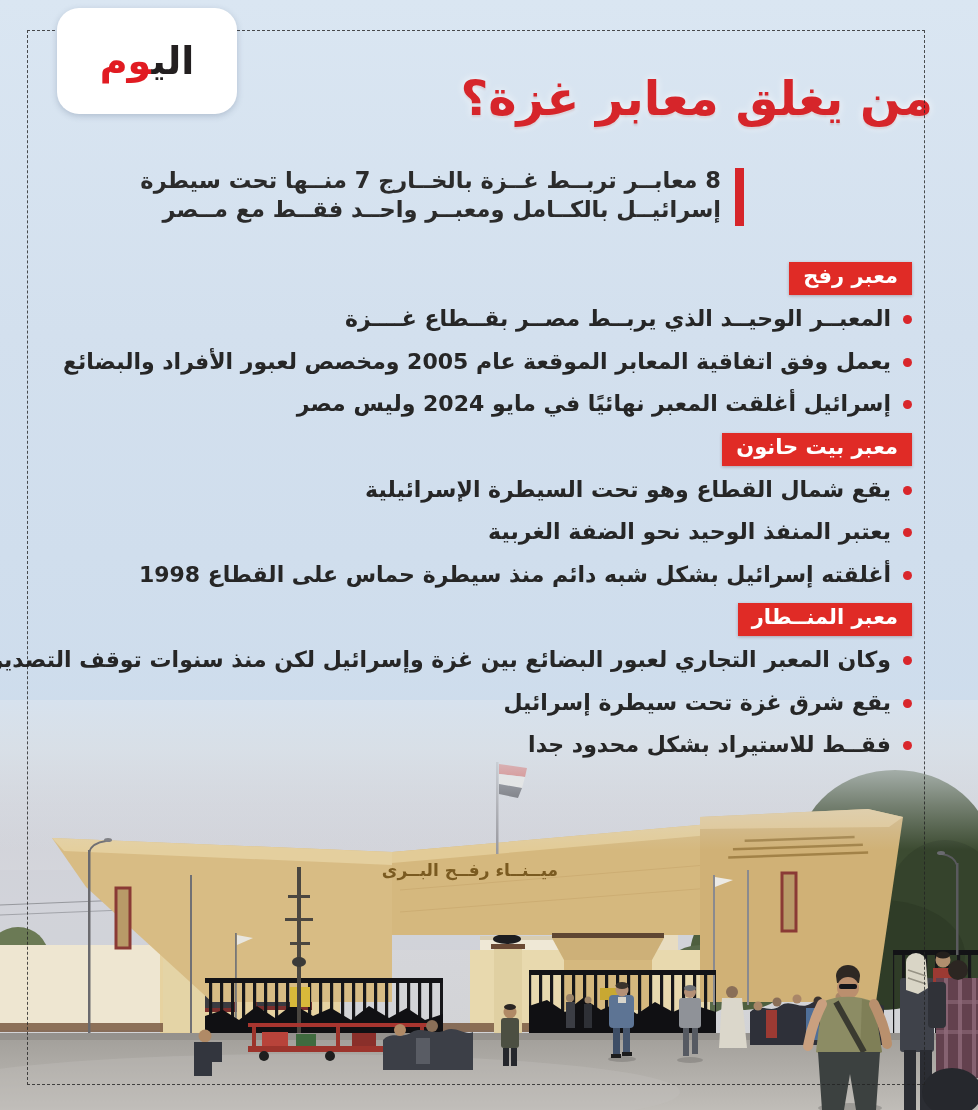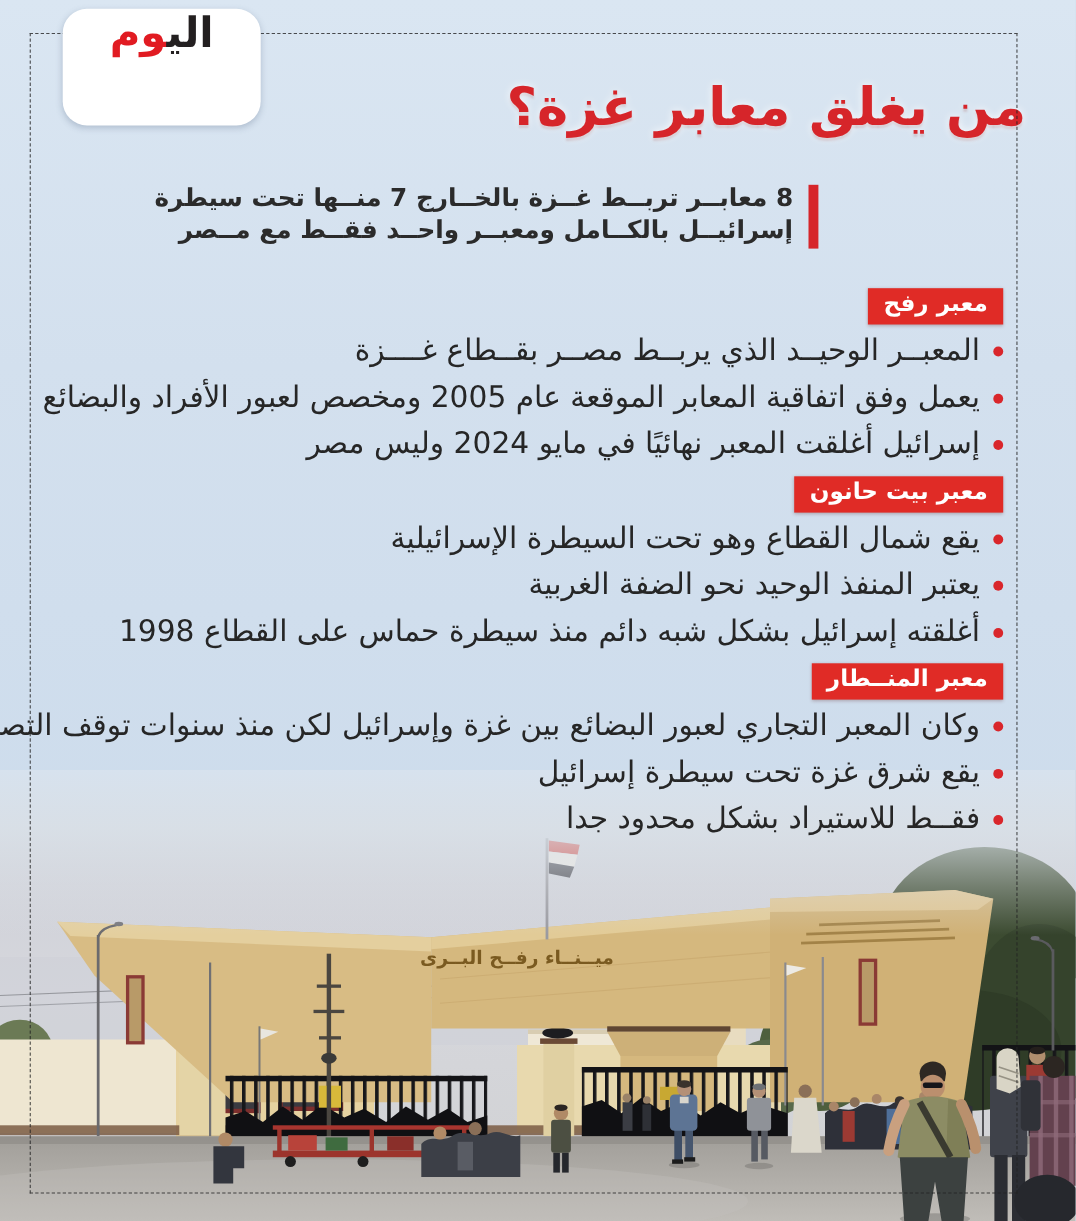--- a/index.html
+++ b/index.html
@@ -6,40 +6,40 @@
   body{width:978px;height:1110px;overflow:hidden;background:#cfdeec;}
   .stage{position:relative;width:978px;height:1110px;overflow:hidden;
          background:linear-gradient(180deg,#dae6f2 0%,#d3e0ee 30%,#cddcec 70%,#d2dfed 100%);
          font-family:"DejaVu Sans",sans-serif;}
   
   .frame{position:absolute;left:27px;top:30px;width:896px;height:1053px;
          border:1.5px dashed rgba(35,35,35,.8);z-index:40;pointer-events:none;}
   
   .logo{position:absolute;left:57px;top:8px;width:180px;height:106px;background:#ffffff;
         border-radius:22px;z-index:50;display:flex;flex-direction:column;align-items:center;
-        justify-content:space-between;box-shadow:0 2px 6px rgba(60,80,110,.25);}
+        justify-content:center;box-shadow:0 2px 6px rgba(60,80,110,.25);}
   .logo div{direction:rtl;font-weight:900;font-size:38px;line-height:44px;color:#231f20;letter-spacing:-1px;}
   .logo .red{color:#e11b22;}
   
   .title{position:absolute;top:70px;right:45px;direction:rtl;color:#d6252a;
          font-size:48px;font-weight:900;z-index:10;
          text-shadow:0 0 8px rgba(255,255,255,.85),0 2px 2px rgba(150,70,70,.25);}
   
   .intro{position:absolute;top:166px;right:234px;display:flex;direction:rtl;gap:14px;z-index:10;}
   .intro-bar{width:9px;height:58px;background:#d6252a;flex:0 0 auto;margin-top:2px;}
   .intro-text{direction:rtl;text-align:right;font-size:22.5px;line-height:29px;
               font-weight:bold;color:#2b2b2b;white-space:nowrap;}
   
   .sections{position:absolute;top:262px;right:66px;direction:rtl;text-align:right;z-index:10;}
   .sec-header{width:fit-content;background:#e02b26;color:#ffffff;font-size:21px;line-height:25px;
               font-weight:bold;padding:2px 14px 6px;margin-bottom:10px;
               box-shadow:0 1px 3px rgba(90,30,30,.3);margin-left:28px;}
   .row{display:flex;direction:rtl;align-items:flex-start;gap:12px;height:42.5px;}
   .dot{flex:0 0 auto;width:9px;height:9px;border-radius:50%;background:#d9262b;margin-top:10px;}
-  .btext{font-size:27px;font-weight:normal;color:#262626;white-space:nowrap;line-height:28px;}
+  .btext{font-size:22px;font-weight:bold;color:#262626;white-space:nowrap;line-height:28px;}
   
   .photo{position:absolute;left:0;top:700px;width:978px;height:410px;z-index:1;}
 </style>
 </head>
 <body>
 
 <div class="stage">
 
   <svg class="photo" viewBox="0 0 978 410" width="978" height="410" preserveAspectRatio="none">
     <defs>

